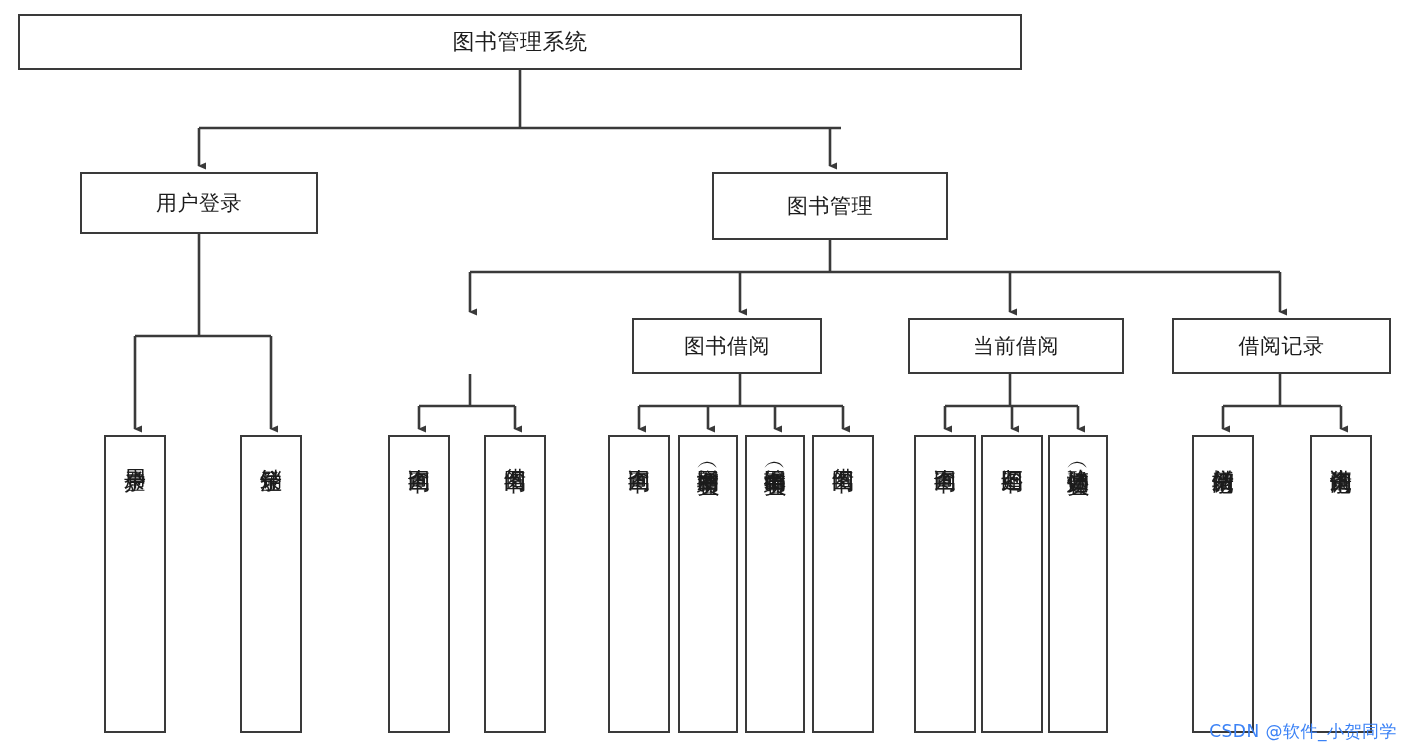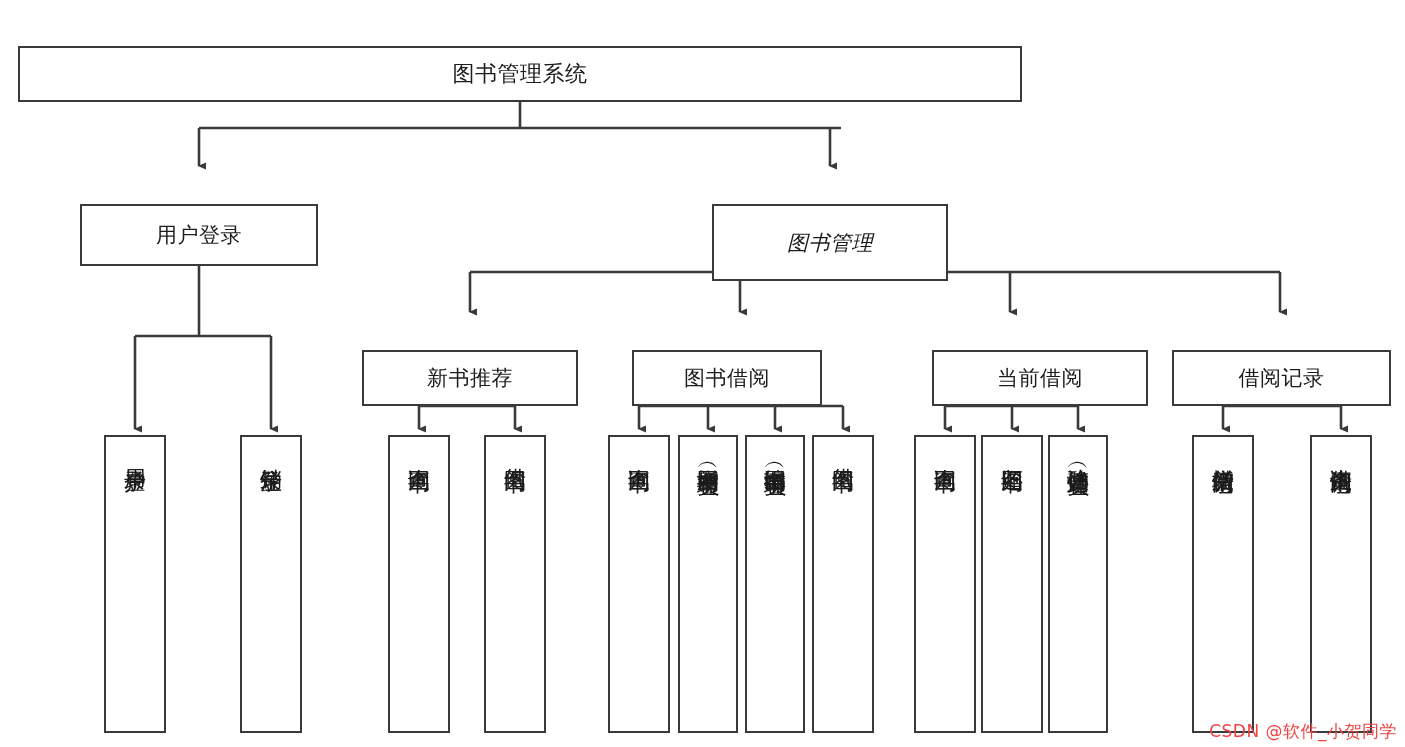--- a/index.html
+++ b/index.html
@@ -31,21 +31,20 @@
     border: 2.5px solid #3a3a3a;
     background: #ffffff;
     display: flex;
     align-items: center;
     justify-content: center;
     color: #1c1c1c;
   }
   .node.horiz {
     font-size: 21px;
     letter-spacing: 0.5px;
-    margin-top: 32px;
   }
   .node.root {
     font-size: 22px;
   }
   .node.leaf {
     padding-top: 14px;
     align-items: flex-start;
     justify-content: center;
   }
   .vlabel {
@@ -55,21 +54,21 @@
     line-height: 1.28;
     letter-spacing: 1px;
     white-space: nowrap;
     color: #1c1c1c;
   }
   .watermark {
     position: absolute;
     right: 8px;
     bottom: 4px;
     font-size: 17px;
-    color: #ef4444;
+    color: #3b82f6;
     letter-spacing: 0.5px;
     white-space: nowrap;
   }
 </style>
 </head>
 <body>
 
 <div id="canvas">
 
   <svg class="wires" viewBox="0 0 1405 747" xmlns="http://www.w3.org/2000/svg">
@@ -122,31 +121,28 @@
     </g>
   </svg>
 
   <div class="node horiz root" style="left:18px; top:14px; width:1004px; height:56px;">
     <span>图书管理系统</span>
   </div>
 
   <div class="node horiz" style="left:80px; top:172px; width:238px; height:62px;">
     <span>用户登录</span>
   </div>
-  <div class="node horiz" style="left:712px; top:172px; width:236px; height:77px;font-style:italic;">
+  <div class="node horiz" style="left:712px; top:172px; width:236px; height:68px;">
     <span>图书管理</span>
   </div>
 
-  <div class="node horiz" style="left:362px; top:318px; width:216px; height:56px;">
-    <span>新书推荐</span>
-  </div>
   <div class="node horiz" style="left:632px; top:318px; width:190px; height:56px;">
     <span>图书借阅</span>
   </div>
-  <div class="node horiz" style="left:932px; top:318px; width:216px; height:56px;">
+  <div class="node horiz" style="left:908px; top:318px; width:216px; height:56px;">
     <span>当前借阅</span>
   </div>
   <div class="node horiz" style="left:1172px; top:318px; width:219px; height:56px;">
     <span>借阅记录</span>
   </div>
 
   <div class="node leaf" style="left:104px; top:435px; width:62px; height:298px;">
     <span class="vlabel">用户登录</span>
   </div>
   <div class="node leaf" style="left:240px; top:435px; width:62px; height:298px;">

